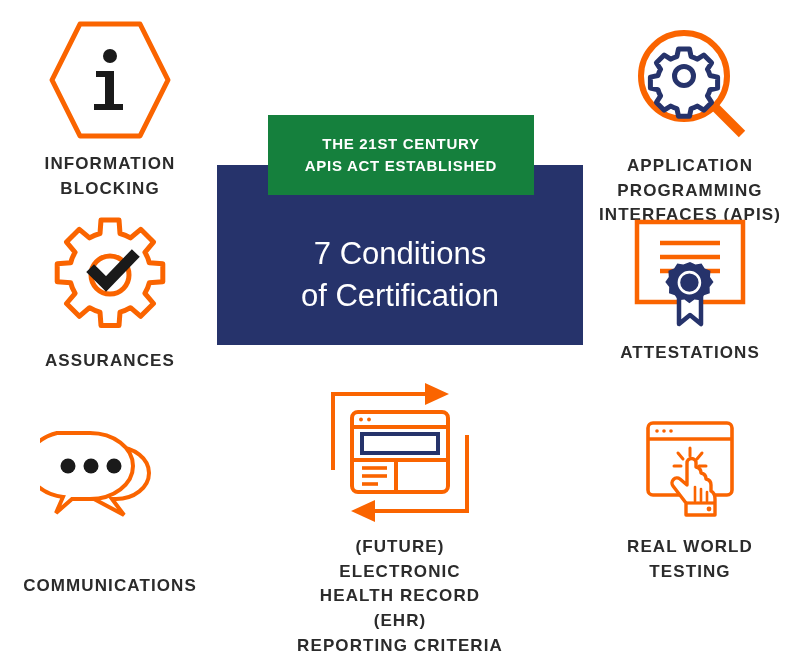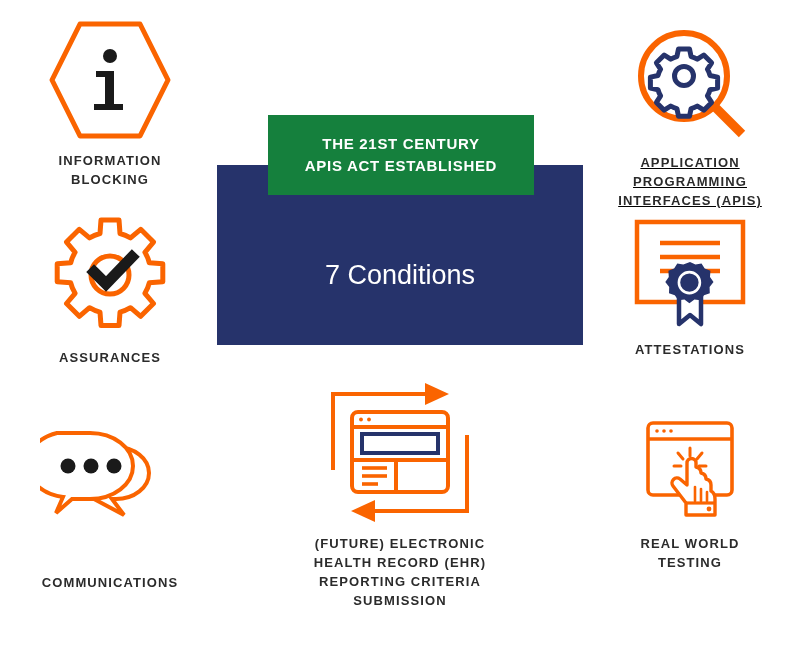--- a/index.html
+++ b/index.html
@@ -54,69 +54,70 @@
     top: 205px;
     width: 366px;
     height: 140px;
     display: flex;
     flex-direction: column;
     align-items: center;
     justify-content: center;
   }
   .center-headline .hline {
     color: #ffffff;
-    font-size: 27px;
+    font-size: 31px;
     line-height: 1.35;
     text-align: center;
     white-space: nowrap;
   }
 
   
   .cell {
     position: absolute;
     display: flex;
     flex-direction: column;
     align-items: center;
   }
   .cell .art {
     display: flex;
     align-items: center;
     justify-content: center;
   }
   .cell .label {
     margin-top: 10px;
     color: #2b2b2b;
-    font-size: 13px;
+    font-size: 17px;
     font-weight: bold;
     letter-spacing: 1.1px;
     line-height: 1.45;
     text-align: center;
     white-space: pre-line;
   }
 
   
   #cell-information-blocking { left: 10px;  top: 18px;  width: 200px; }
-  #cell-apis                 { left: 590px; top: 18px;  width: 200px; text-decoration: underline; }
+  #cell-apis                 { left: 590px; top: 18px;  width: 200px; }
   #cell-assurances           { left: 10px;  top: 215px; width: 200px; gap: 8px; }
   #cell-attestations         { left: 590px; top: 215px; width: 200px; }
   #cell-communications       { left: 10px;  top: 425px; width: 200px; gap: 39px; }
   #cell-ehr                  { left: 292px; top: 380px; width: 216px; }
   #cell-real-world-testing   { left: 590px; top: 415px; width: 200px; }
 
   svg { display: block; }
 </style>
 </head>
 <body>
 
 <div id="infographic">
 
   <div class="center-navy"></div>
 
   <div class="center-headline">
     <div class="hline">7 Conditions</div>
+    <div class="hline">of Certification</div>
   </div>
 
   <div class="center-orange">
     <div class="line">THE 21ST CENTURY</div>
     <div class="line">APIS ACT ESTABLISHED</div>
   </div>
 
   <div class="cell" id="cell-information-blocking">
     <div class="art">
       <svg width="128" height="124" viewBox="0 0 128 124" aria-hidden="true">

